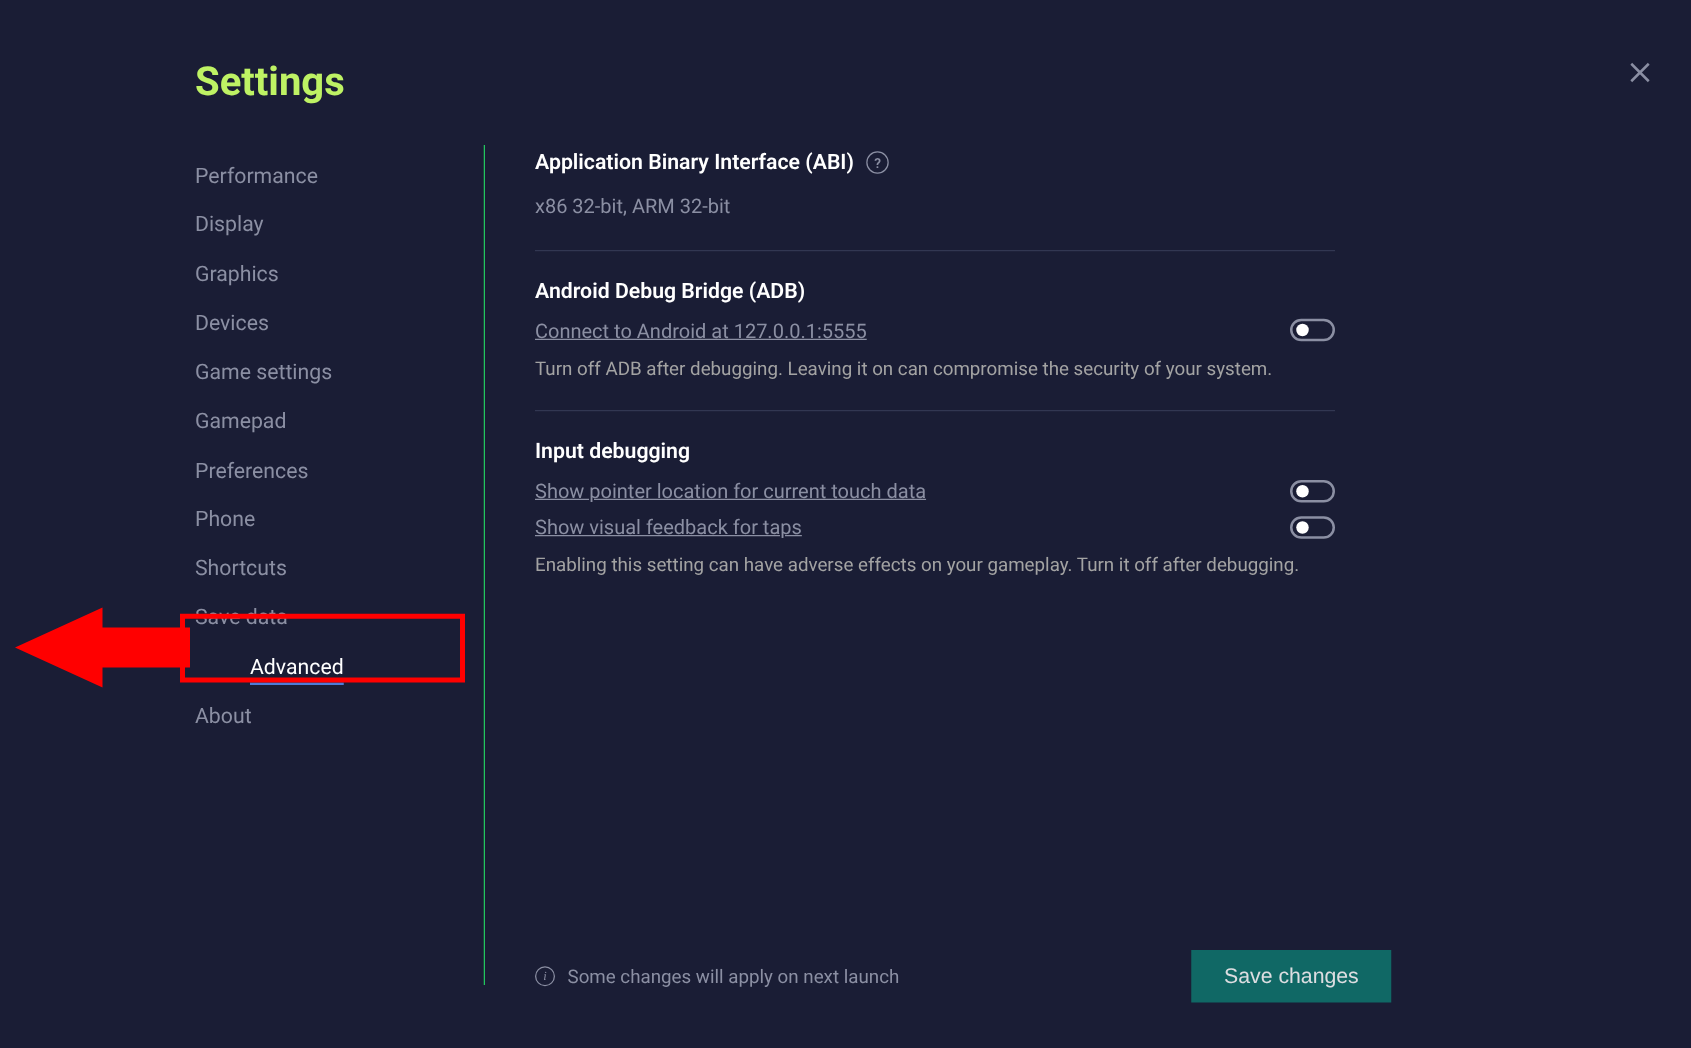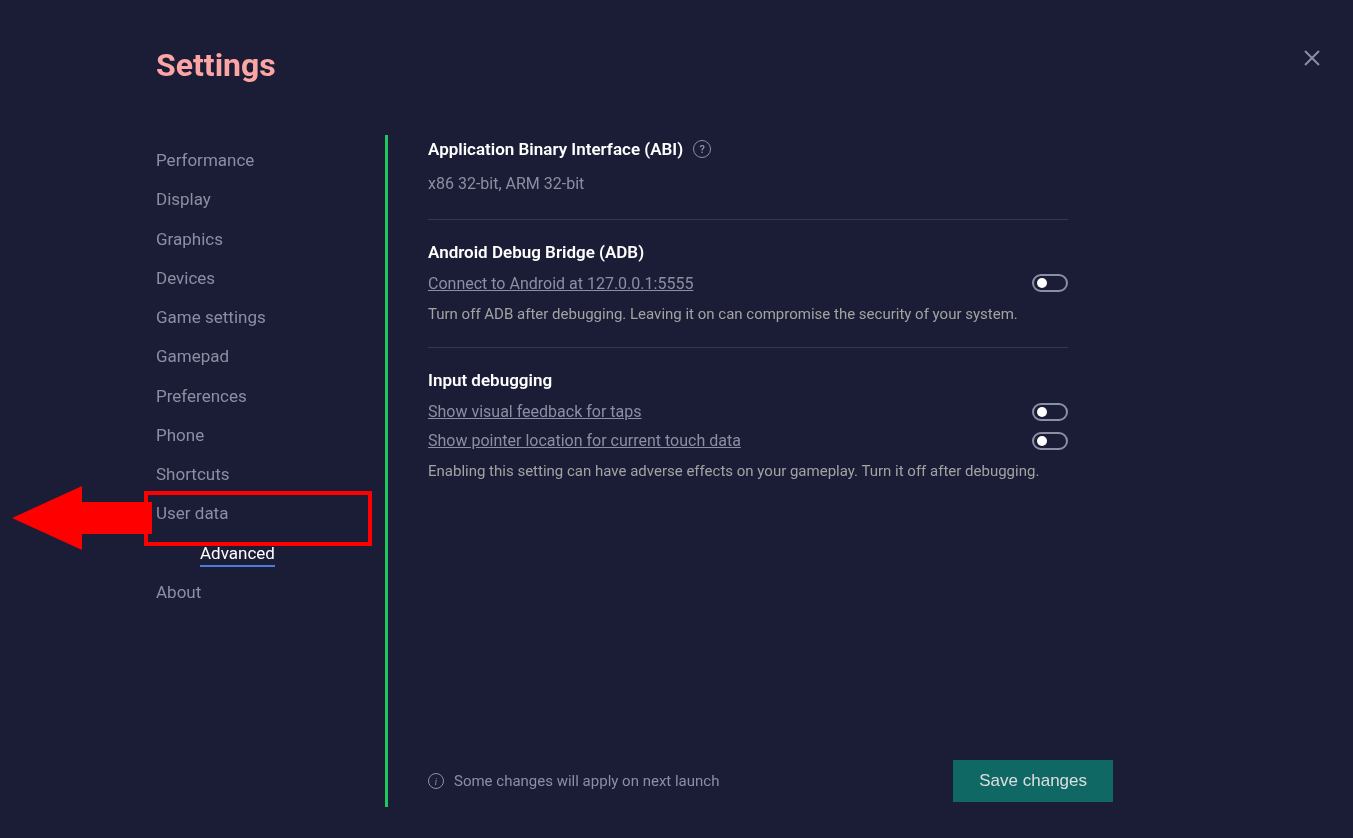--- a/index.html
+++ b/index.html
@@ -23,31 +23,31 @@
     }
     .close-btn svg { width: 100%; height: 100%; }
     .container {
       padding: 46px 140px 0 156px;
       position: relative;
       height: 100%;
     }
     .page-title {
       font-size: 32px;
       font-weight: 700;
-      color: #fca5a5;
-      margin-bottom: 51px;
+      color: #bef264;
+      margin-bottom: 32px;
     }
     .content-wrapper {
       display: flex;
       height: calc(100% - 120px);
     }
     .sidebar {
       width: 232px;
       flex-shrink: 0;
-      border-right: 3px solid #22c55e;
+      border-right: 1px solid #22c55e;
       padding-top: 6px;
     }
     .sidebar-item {
       display: block;
       font-size: 17px;
       color: #8b8fa3;
       padding: 9px 0;
       cursor: pointer;
       line-height: 1.25;
     }
@@ -205,21 +205,21 @@
     <nav class="sidebar">
       <div class="sidebar-item"><span class="sidebar-text">Performance</span></div>
       <div class="sidebar-item"><span class="sidebar-text">Display</span></div>
       <div class="sidebar-item"><span class="sidebar-text">Graphics</span></div>
       <div class="sidebar-item"><span class="sidebar-text">Devices</span></div>
       <div class="sidebar-item"><span class="sidebar-text">Game settings</span></div>
       <div class="sidebar-item"><span class="sidebar-text">Gamepad</span></div>
       <div class="sidebar-item"><span class="sidebar-text">Preferences</span></div>
       <div class="sidebar-item"><span class="sidebar-text">Phone</span></div>
       <div class="sidebar-item"><span class="sidebar-text">Shortcuts</span></div>
-      <div class="sidebar-item"><span class="sidebar-text">User data</span></div>
+      <div class="sidebar-item"><span class="sidebar-text">Save data</span></div>
       <div class="sidebar-item active"><span class="sidebar-text">Advanced</span></div>
       <div class="sidebar-item"><span class="sidebar-text">About</span></div>
     </nav>
 
     <main class="main">
       <section class="section">
         <div class="section-title">
           <span>Application Binary Interface (ABI)</span>
           <span class="help-icon">?</span>
         </div>
@@ -237,27 +237,27 @@
             </div>
         </div>
         <div class="warning">Turn off ADB after debugging. Leaving it on can compromise the security of your system.</div>
       </section>
 
       <section class="section">
         <div class="section-title">
           <span>Input debugging</span>
         </div>
         <div class="setting-row">
-          <div class="setting-label">Show visual feedback for taps</div>
+          <div class="setting-label">Show pointer location for current touch data</div>
           <div class="toggle">
               <div class="toggle-knob"></div>
             </div>
         </div>
         <div class="setting-row">
-          <div class="setting-label">Show pointer location for current touch data</div>
+          <div class="setting-label">Show visual feedback for taps</div>
           <div class="toggle">
               <div class="toggle-knob"></div>
             </div>
         </div>
         <div class="warning">Enabling this setting can have adverse effects on your gameplay. Turn it off after debugging.</div>
       </section>
     </main>
   </div>
 
   <div class="footer">

